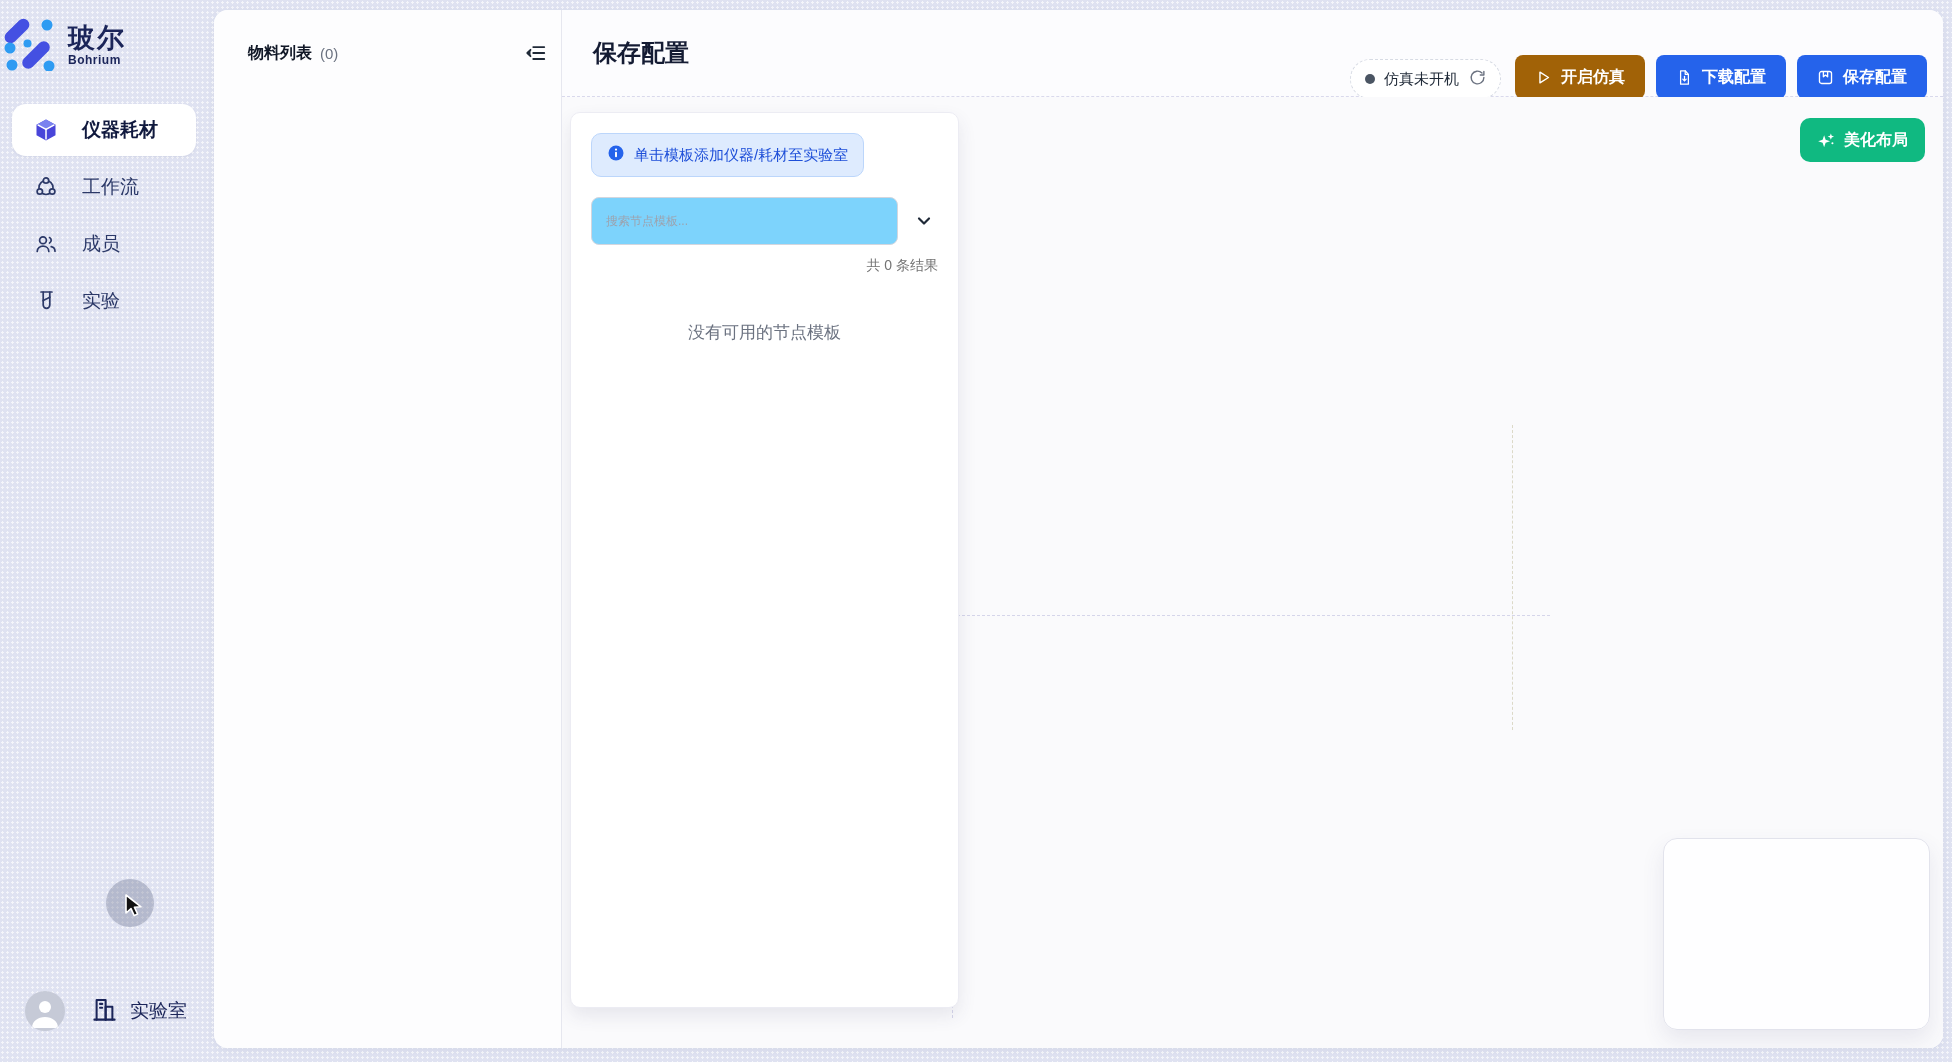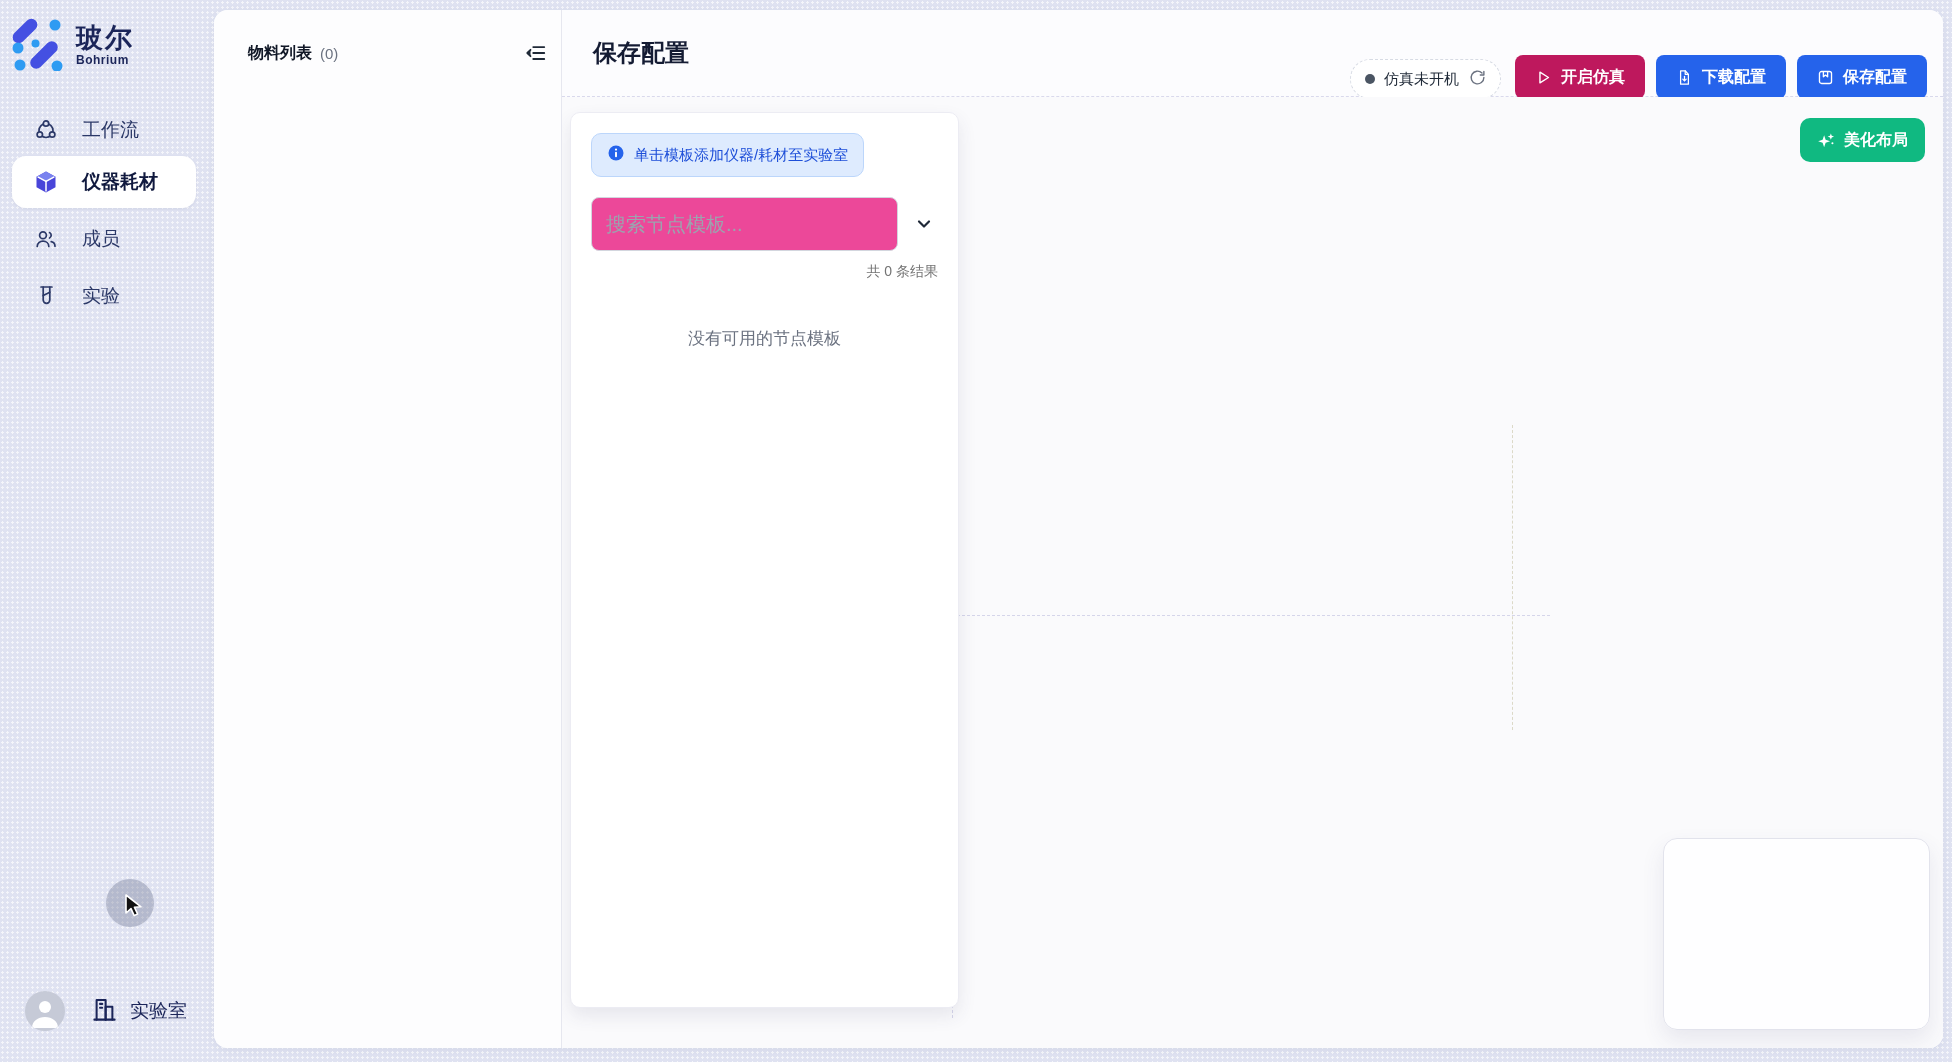--- a/index.html
+++ b/index.html
@@ -8,21 +8,21 @@
     font-family:"Liberation Sans","DejaVu Sans",sans-serif;
     background-color:#dfe2f1;
     background-image:radial-gradient(circle, rgba(255,255,255,.65) 1px, transparent 1.3px);
     background-size:5px 5px;
     position:relative;
     color:#1f2937;
   }
 
   
   .sidebar { position:absolute; left:0; top:0; width:215px; height:1062px; z-index:3; }
-  .logo { position:absolute; left:8px; top:15px; display:flex; align-items:center; gap:12px; cursor:pointer; }
+  .logo { position:absolute; left:0; top:15px; display:flex; align-items:center; gap:12px; cursor:pointer; }
   .logo-text .cn { font-size:27px; font-weight:bold; color:#1b2559; letter-spacing:2px; line-height:30px; }
   .logo-text .en { font-size:12px; font-weight:bold; color:#1b2559; letter-spacing:.5px; }
   .nav { position:absolute; left:0; top:104px; width:215px; }
   .nav-item { position:relative; height:52px; display:flex; align-items:center; padding-left:34px; cursor:pointer;
               color:#2c3968; font-size:19px; }
   .nav-item + .nav-item { margin-top:5px; }
   .nav-item .icon { width:24px; height:24px; display:flex; align-items:center; justify-content:center; }
   .nav-item .lbl { margin-left:24px; }
   .nav-item.active { margin:0 19px 5px 12px; height:52px; padding-left:22px; background:#ffffff;
                      border-radius:14px; box-shadow:0 1px 3px rgba(40,50,100,.08); }
@@ -56,39 +56,39 @@
   .page-title { font-size:24px; font-weight:bold; color:#141b33; }
   .header-actions { margin-left:auto; display:flex; align-items:flex-end; }
   .status-pill { height:40px; border:1px dashed #d7dbe4; background:#ffffff; border-radius:20px;
                  display:flex; align-items:center; padding:0 14px; margin-right:14px; }
   .status-dot { width:10px; height:10px; border-radius:50%; background:#4b5563; }
   .status-label { font-size:15px; color:#1f2937; margin:0 10px 0 9px; }
   .btn { height:44px; border:none; border-radius:8px; display:flex; align-items:center;
          padding:0 20px; color:#fff; font-size:16px; font-weight:bold; cursor:pointer;
          font-family:inherit; }
   .btn .icon { margin-right:9px; display:flex; }
-  .btn-green { background:#be185d; margin-right:11px;margin-top:48px; }
+  .btn-green { background:#a16207; margin-right:11px;margin-top:48px; }
   .btn-blue  { background:#2563eb; margin-right:11px; }
   .btn-blue:last-child { margin-right:0; }
 
   
   .canvas { position:absolute; left:0; top:87px; right:0; bottom:0; background:#fafafc; overflow:hidden; }
   .guide-v1 { position:absolute; left:390px; top:21px; height:900px; width:0; border-left:1px dashed #d5d5ea; }
   .guide-h  { position:absolute; left:390px; top:518px; width:598px; height:0; border-top:1px dashed #d5d5ea; }
   .guide-v2 { position:absolute; left:950px; top:328px; height:305px; width:0; border-left:1px dashed #dcd9c8; }
 
   .template-panel { position:absolute; left:8px; top:15px; width:389px; height:896px;
                     background:#ffffff; border:1px solid #ececf3; border-radius:10px;
                     box-shadow:0 8px 18px rgba(60,60,100,.10); padding:20px; }
   .hint-banner { display:inline-flex; align-items:center; background:#deebfe; border:1px solid #bcd6fb;
                  border-radius:10px; padding:10px 15px; }
   .hint-banner .txt { font-size:15px; color:#1d4ed8; margin-left:9px; }
   .search-row { margin-top:20px; display:flex; align-items:center; }
-  .search-input { width:308px; height:54px; border:1px solid #d3d6de; border-radius:8px;
-                  padding:0 14px; font-size:20px; color:#1f2937; background:#ec4899; outline:none;
+  .search-input { width:308px; height:48px; border:1px solid #d3d6de; border-radius:8px;
+                  padding:0 14px; font-size:12px; color:#1f2937; background:#7dd3fc; outline:none;
                   font-family:inherit; }
   .search-input::placeholder { color:#9ca3af; }
   .chevron-btn { margin-left:12px; width:28px; height:28px; display:flex; align-items:center;
                  justify-content:center; cursor:pointer; background:none; border:none; }
   .result-count { margin-top:12px; text-align:right; font-size:14px; color:#737373; }
   .empty-msg { margin-top:46px; text-align:center; font-size:17px; color:#6b7280; }
 
   .beautify-btn { position:absolute; top:21px; right:18px; height:44px; border:none; border-radius:10px;
                   background:#10b981; color:#fff; font-size:16px; font-weight:bold;
                   display:flex; align-items:center; padding:0 17px; cursor:pointer; font-family:inherit; }
@@ -116,45 +116,45 @@
         </g>
       </svg>
     </span>
     <span class="logo-text">
       <div class="cn">玻尔</div>
       <div class="en">Bohrium</div>
     </span>
   </div>
 
   <div class="nav">
-    <div class="nav-item">
-      <span class="icon">
-        <svg width="24" height="24" viewBox="0 0 24 24" fill="none" stroke="#2c3968" stroke-width="1.7">
-          <circle cx="12" cy="12.5" r="7"></circle>
-          <circle cx="12" cy="5.5" r="2.7" fill="#dfe2f1"></circle>
-          <circle cx="5.8" cy="16.5" r="2.7" fill="#dfe2f1"></circle>
-          <circle cx="18.2" cy="16.5" r="2.7" fill="#dfe2f1"></circle>
-        </svg>
-      </span>
-      <span class="lbl">工作流</span>
-    </div>
-
     <div class="nav-item active">
       <span class="icon">
         <svg width="26" height="26" viewBox="0 0 24 24">
           <polygon points="12,1.5 21.5,6.8 21.5,17.2 12,22.5 2.5,17.2 2.5,6.8" fill="#4945d9"></polygon>
           <polygon points="12,1.5 21.5,6.8 12,12 2.5,6.8" fill="#7a82ef"></polygon>
           <g stroke="#ffffff" stroke-width="1.5" stroke-linecap="round">
             <line x1="12" y1="11.3" x2="12" y2="21"></line>
             <line x1="12" y1="11.3" x2="4.2" y2="7.2"></line>
             <line x1="12" y1="11.3" x2="19.8" y2="7.2"></line>
           </g>
         </svg>
       </span>
       <span class="lbl">仪器耗材</span>
+    </div>
+
+    <div class="nav-item">
+      <span class="icon">
+        <svg width="24" height="24" viewBox="0 0 24 24" fill="none" stroke="#2c3968" stroke-width="1.7">
+          <circle cx="12" cy="12.5" r="7"></circle>
+          <circle cx="12" cy="5.5" r="2.7" fill="#dfe2f1"></circle>
+          <circle cx="5.8" cy="16.5" r="2.7" fill="#dfe2f1"></circle>
+          <circle cx="18.2" cy="16.5" r="2.7" fill="#dfe2f1"></circle>
+        </svg>
+      </span>
+      <span class="lbl">工作流</span>
     </div>
 
     <div class="nav-item">
       <span class="icon">
         <svg width="24" height="24" viewBox="0 0 24 24" fill="none" stroke="#2c3968" stroke-width="1.7" stroke-linecap="round">
           <circle cx="9" cy="8.2" r="3.4"></circle>
           <path d="M3.2 19.5c0-3.2 2.6-5.3 5.8-5.3s5.8 2.1 5.8 5.3"></path>
           <path d="M15.5 5.6a3 3 0 0 1 0 5.4"></path>
           <path d="M17.2 14.6c2.4.5 3.8 2.2 3.8 4.6"></path>
         </svg>

